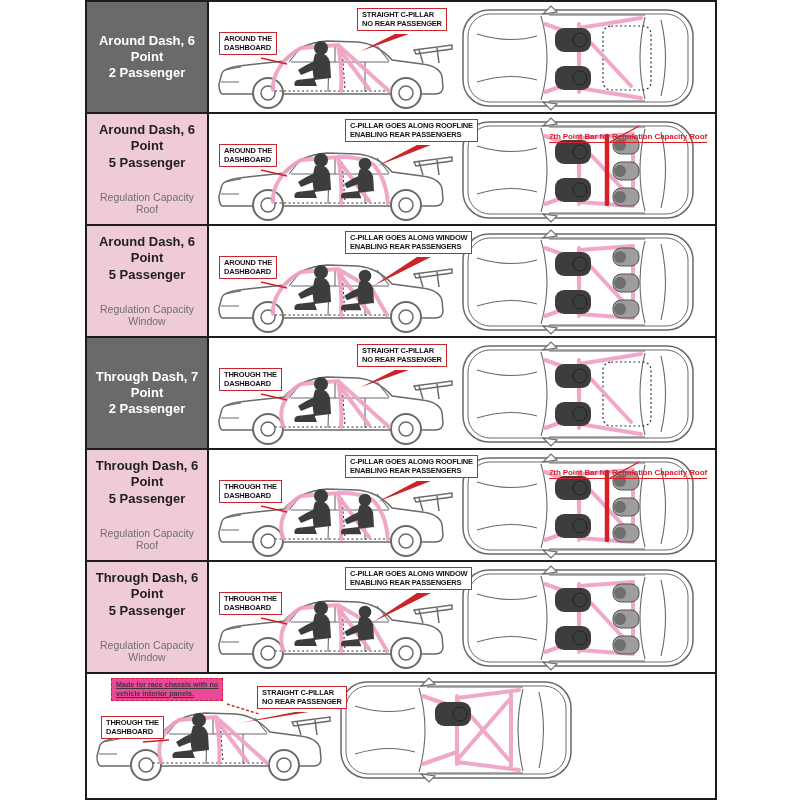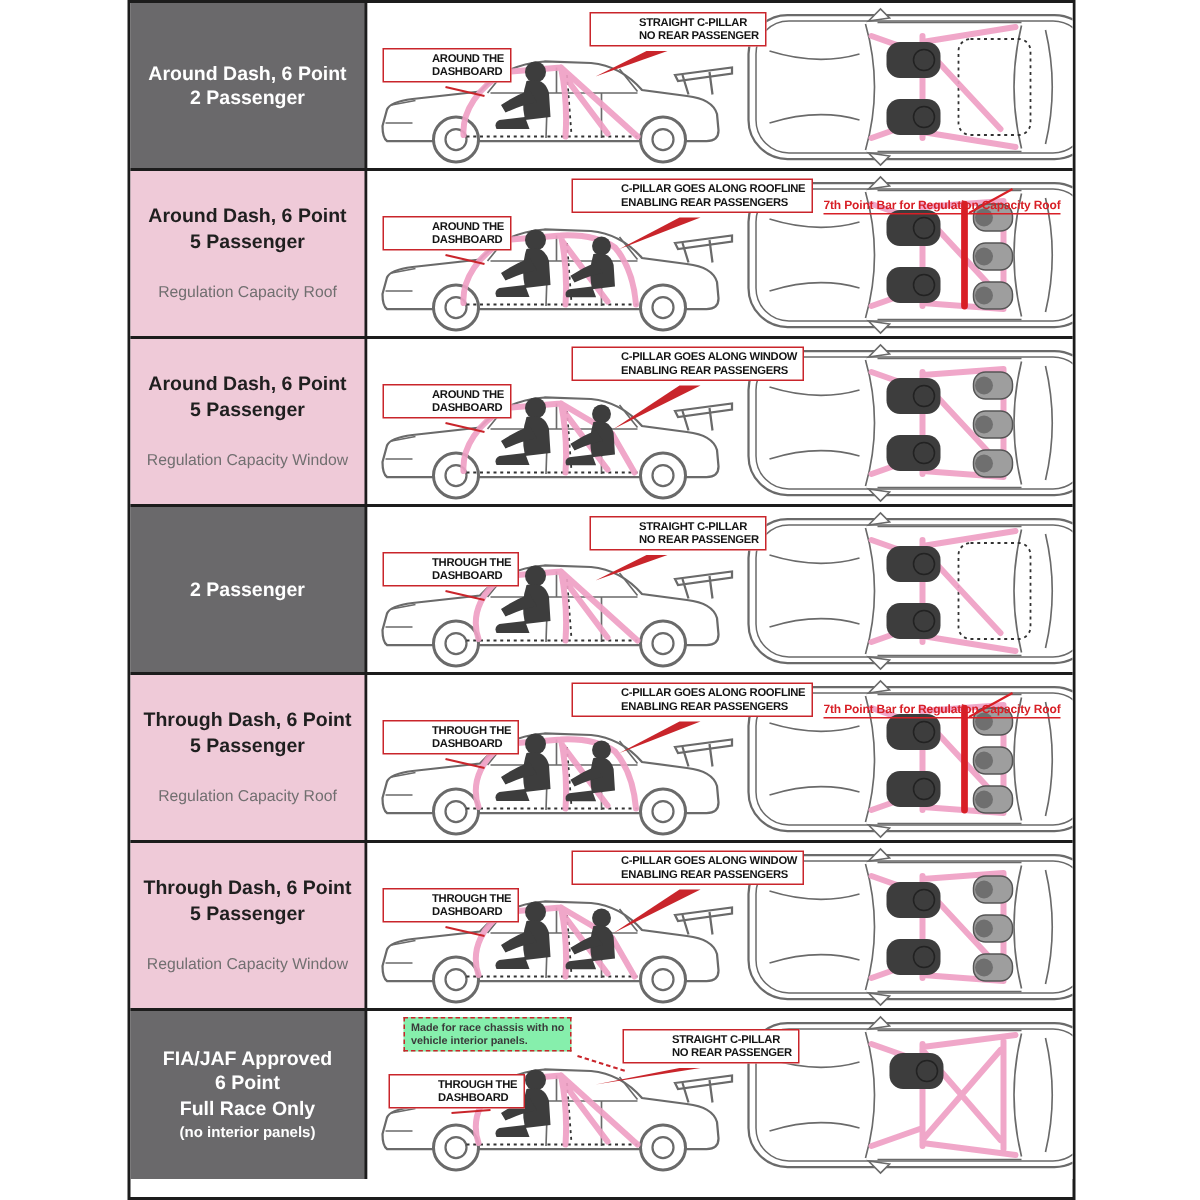--- a/index.html
+++ b/index.html
@@ -7,38 +7,38 @@
     --callout-red:#c9252b; --accent-red:#d81f26;
   }
   *{box-sizing:border-box;}
   html,body{margin:0;padding:0;}
   body{width:800px;height:800px;background:#ffffff;overflow:hidden;
        font-family:"Liberation Sans", sans-serif;}
   .chart{position:absolute;left:85px;top:0;width:632px;height:800px;
          border:2px solid var(--border);background:#fff;display:flex;flex-direction:column;}
   .row{display:flex;height:112px;border-bottom:2px solid var(--border);}
   .row.last{border-bottom:none;}
-  .label-cell{width:158px;border-right:2px solid var(--border);
+  .label-cell{width:122px;border-right:2px solid var(--border);
       display:flex;flex-direction:column;justify-content:center;align-items:center;
       text-align:center;padding:0 6px;}
   .label-cell.gray{background:var(--gray-cell);color:#ffffff;}
   .label-cell.pink{background:var(--pink-cell);color:#1f1f1f;}
   .t-line{font-size:13px;font-weight:bold;line-height:1.25;display:block;}
   .subtitle{font-size:10.5px;line-height:1.2;margin-top:20px;display:block;}
   .label-cell.pink .subtitle{color:#716f70;font-weight:normal;}
   .label-cell.gray .subtitle{color:#ffffff;font-weight:bold;font-size:10px;margin-top:3px;}
   .illo-cell{flex:1;position:relative;background:#fff;overflow:hidden;}
   .row-art{position:absolute;left:0;top:0;}
   .callout{position:absolute;background:#fff;border:1.6px solid var(--callout-red);
       padding:2px 4px;font-size:7.5px;font-weight:bold;color:#141414;
       line-height:1.15;letter-spacing:-0.2px;white-space:nowrap;z-index:2;}
-  .callout span{display:block;margin-left:28px;}
-  .note-callout{position:absolute;background:#86efac;border:1.4px dashed var(--callout-red);
+  .callout span{display:block;}
+  .note-callout{position:absolute;background:#ec4899;border:1.4px dashed var(--callout-red);
       padding:2px 4px;font-size:7.2px;font-weight:bold;color:#3a3a3a;
-      line-height:1.2;white-space:nowrap;z-index:2;}
+      line-height:1.2;white-space:nowrap;z-index:2;text-decoration:underline;}
   .note-callout span{display:block;}
   .seventh-label{position:absolute;top:18px;right:8px;color:var(--accent-red);
       font-size:8px;font-weight:bold;border-bottom:1.3px solid var(--accent-red);
       padding-bottom:1px;z-index:2;letter-spacing:-0.1px;}
 </style>
 </head>
 <body>
 
 <div class="chart" id="chart">
     <div class="row">
@@ -243,20 +243,21 @@
           <span>DASHBOARD</span>
         </div>
         <div class="callout" style="left: 136px; top: 5px;">
           <span>C-PILLAR GOES ALONG WINDOW</span>
           <span>ENABLING REAR PASSENGERS</span>
         </div>
       </div>
     </div>
     <div class="row">
       <div class="label-cell gray">
+        <span class="t-line">Through Dash, 7 Point</span>
         <span class="t-line">2 Passenger</span>
       </div>
       <div class="illo-cell">
         <svg class="row-art" width="492" height="112" viewBox="0 0 492 112">
           <g transform="translate(2,2)" fill="none" stroke="#6a6a6a" stroke-width="1.5">
             <path fill="#ffffff" d="M8,80 L11,69 Q13,64 28,62 L73,57 Q89,39 116,37 L147,38 Q167,40 181,56 L211,60 Q228,62 231,72 L232,83 Q232,90 224,90 L11,90 Q8,88 8,80 Z"></path>
             <path fill="#ffffff" d="M203,46 L241,41 L241,45 L205,50 Z"></path>
             <path d="M212,59 L208,46 M228,59 L226,44"></path>
             <path stroke-width="1.1" d="M78,58 L91,42 M124,41 L124,58 M166,42 L178,57 M80,58 L178,58 M118,58 L117,88 M154,58 L154,88 M14,66 L30,63 M10,78 L28,78"></path>
             <circle cx="57" cy="89" r="15" fill="#ffffff" stroke-width="2"></circle>
@@ -448,26 +449,20 @@
           <span>THROUGH THE</span>
           <span>DASHBOARD</span>
         </div>
         <div class="callout" style="left: 136px; top: 5px;">
           <span>C-PILLAR GOES ALONG WINDOW</span>
           <span>ENABLING REAR PASSENGERS</span>
         </div>
       </div>
     </div>
     <div class="row last">
-      <div class="label-cell gray">
-        <span class="t-line">FIA/JAF Approved</span>
-        <span class="t-line">6 Point</span>
-        <span class="t-line">Full Race Only</span>
-        <span class="subtitle">(no interior panels)</span>
-      </div>
       <div class="illo-cell">
         <svg class="row-art" width="492" height="112" viewBox="0 0 492 112">
           <g transform="translate(2,2)" fill="none" stroke="#6a6a6a" stroke-width="1.5">
             <path fill="#ffffff" d="M8,80 L11,69 Q13,64 28,62 L73,57 Q89,39 116,37 L147,38 Q167,40 181,56 L211,60 Q228,62 231,72 L232,83 Q232,90 224,90 L11,90 Q8,88 8,80 Z"></path>
             <path fill="#ffffff" d="M203,46 L241,41 L241,45 L205,50 Z"></path>
             <path d="M212,59 L208,46 M228,59 L226,44"></path>
             <path stroke-width="1.1" d="M78,58 L91,42 M124,41 L124,58 M166,42 L178,57 M80,58 L178,58 M118,58 L117,88 M154,58 L154,88 M14,66 L30,63 M10,78 L28,78"></path>
             <circle cx="57" cy="89" r="15" fill="#ffffff" stroke-width="2"></circle>
             <circle cx="57" cy="89" r="7"></circle>
             <circle cx="195" cy="89" r="15" fill="#ffffff" stroke-width="2"></circle>

